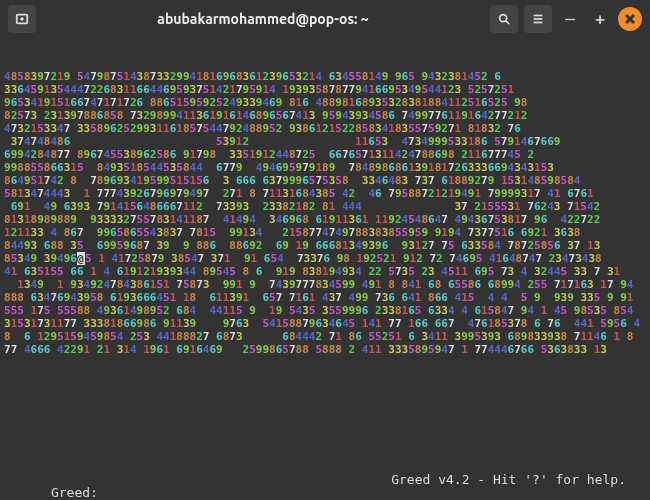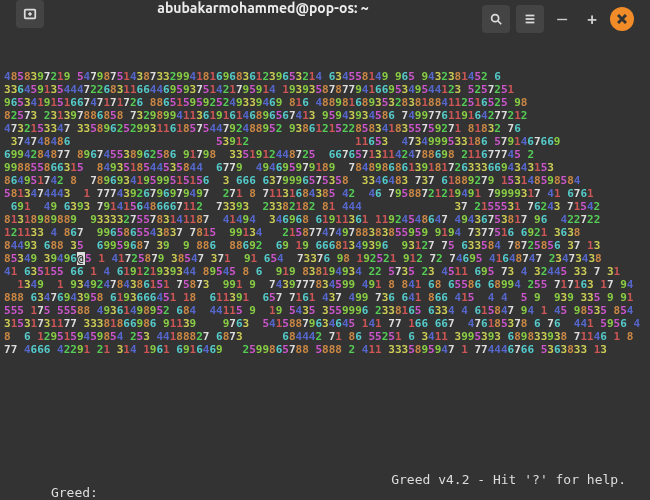--- a/index.html
+++ b/index.html
@@ -8,21 +8,22 @@
     font-family: "DejaVu Sans Mono", "Liberation Mono", monospace;
     width: 650px;
     height: 500px;
     overflow: hidden;
     color: #ddd;
   }
   .titlebar {
     height: 38px;
     background: #333333;
     display: flex;
-    padding: 0 16px;
+    align-items: center;
+    padding: 0 8px;
     gap: 6px;
   }
   .tb-btn {
     width: 28px;
     height: 28px;
     background: #444;
     border-radius: 4px;
     display: flex;
     align-items: center;
     justify-content: center;

